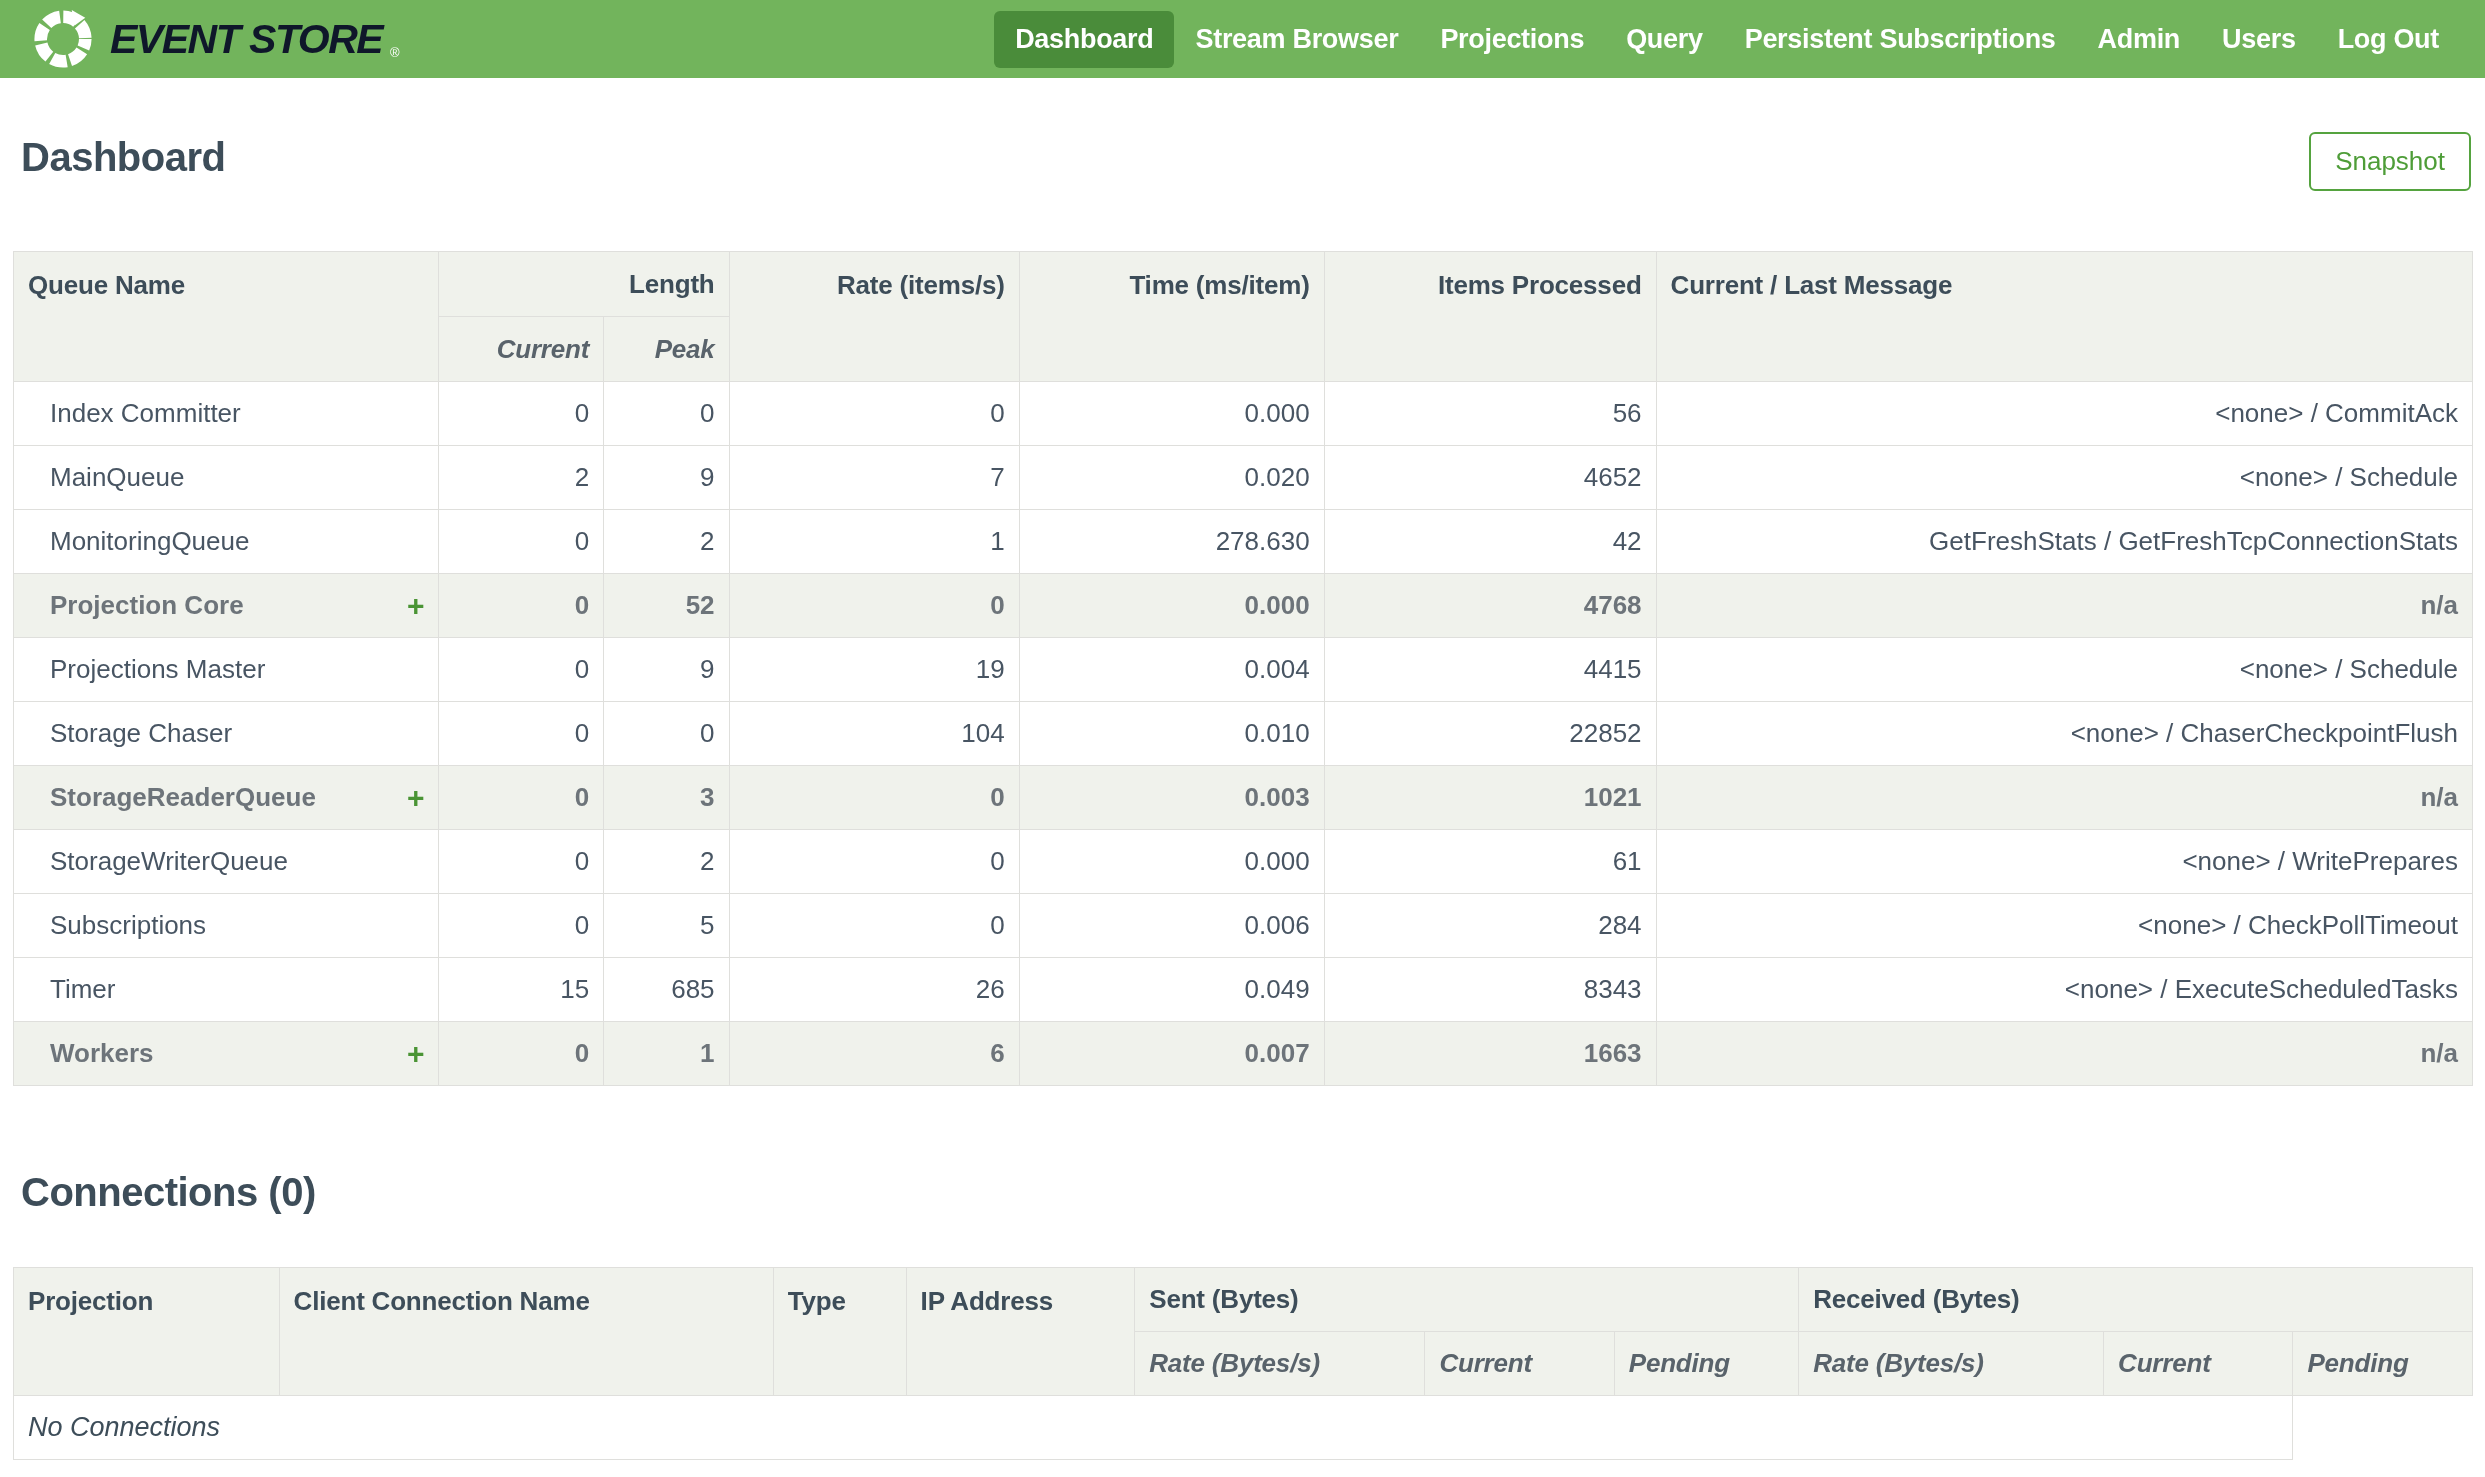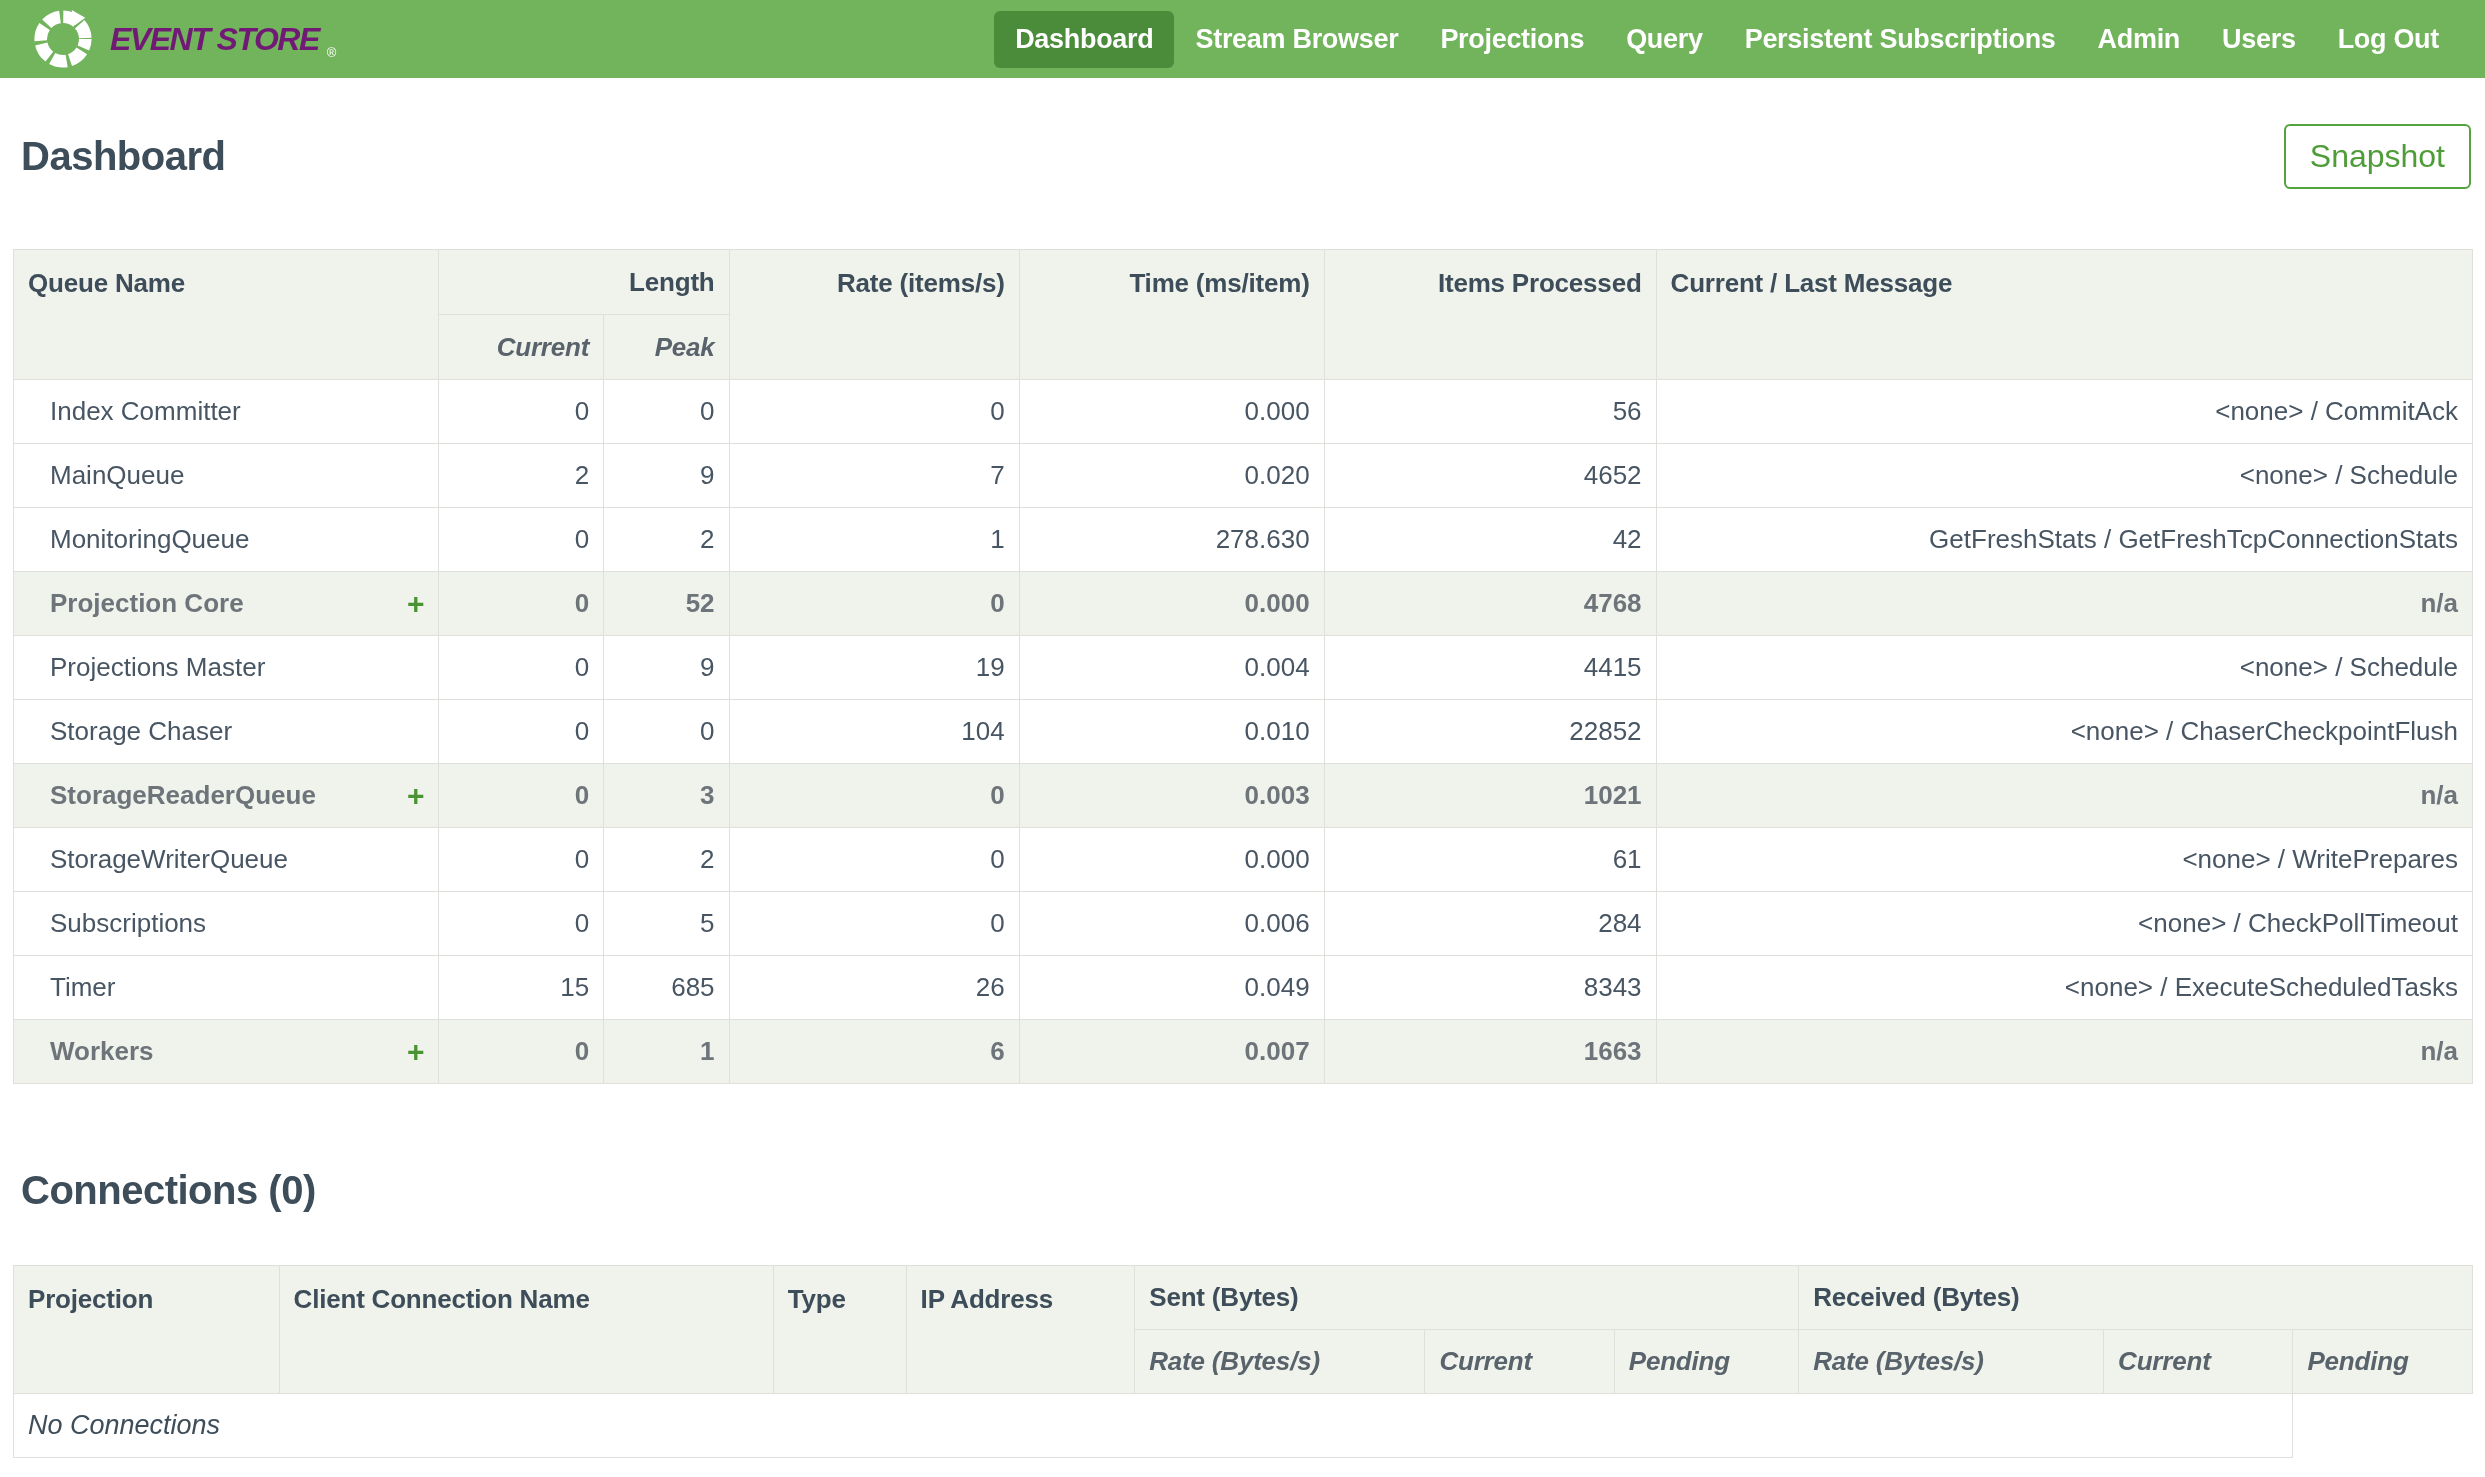--- a/index.html
+++ b/index.html
@@ -24,37 +24,37 @@
     -webkit-font-smoothing:antialiased;
   }
   
   .navbar{
     height:78px;background:var(--green);display:flex;align-items:center;
     justify-content:space-between;padding:0 26px 0 32px;
   }
   .brand{display:flex;align-items:center;gap:16px;cursor:pointer;}
   .brand svg{width:62px;height:62px;display:block;}
   .brand-text{
-    color:#701a75;font-size:32px;font-weight:800;font-style:italic;
+    color:#0f172a;font-size:41px;font-weight:800;font-style:italic;
     letter-spacing:-1.5px;white-space:nowrap;
   }
   .reg{color:#fff;font-size:13px;align-self:flex-end;margin:0 0 10px -8px;}
   .nav{display:flex;align-items:center;list-style:none;margin:0;padding:0;}
   .nav li{
     color:#fff;font-weight:700;font-size:27px;letter-spacing:-0.3px;
     padding:13px 21px;border-radius:6px;white-space:nowrap;cursor:pointer;
   }
   .nav li.active{background:var(--green-dark);}
   
   main{padding:0 13px;}
   .page-head{display:flex;justify-content:space-between;align-items:center;margin:46px 2px 0 8px;}
   h1,h2{font-size:40px;font-weight:700;color:var(--text-dark);margin:0;letter-spacing:-0.5px;}
   .btn-snapshot{
-    font-family:inherit;font-size:32px;color:var(--green-accent);background:#fff;
-    border:2px solid #55a33f;border-radius:6px;padding:12px 24px;cursor:pointer;
+    font-family:inherit;font-size:26px;color:var(--green-accent);background:#fff;
+    border:2px solid #55a33f;border-radius:6px;padding:12px 24px;cursor:pointer;margin-top:8px;
   }
   
   table{width:100%;border-collapse:collapse;table-layout:fixed;}
   th,td{border:1px solid var(--border);font-size:26px;padding:0 14px;overflow:hidden;white-space:nowrap;}
   thead th{background:var(--head-bg);color:var(--text-dark);font-weight:700;letter-spacing:-0.2px;}
   th.span2{vertical-align:top;padding-top:18px;}
   th.sub{font-style:italic;color:var(--text-sub);font-weight:700;margin-top:32px;}
   .al{text-align:left;} .ar{text-align:right;}
   .queues{margin-top:60px;}
   .queues thead tr{height:65px;}

